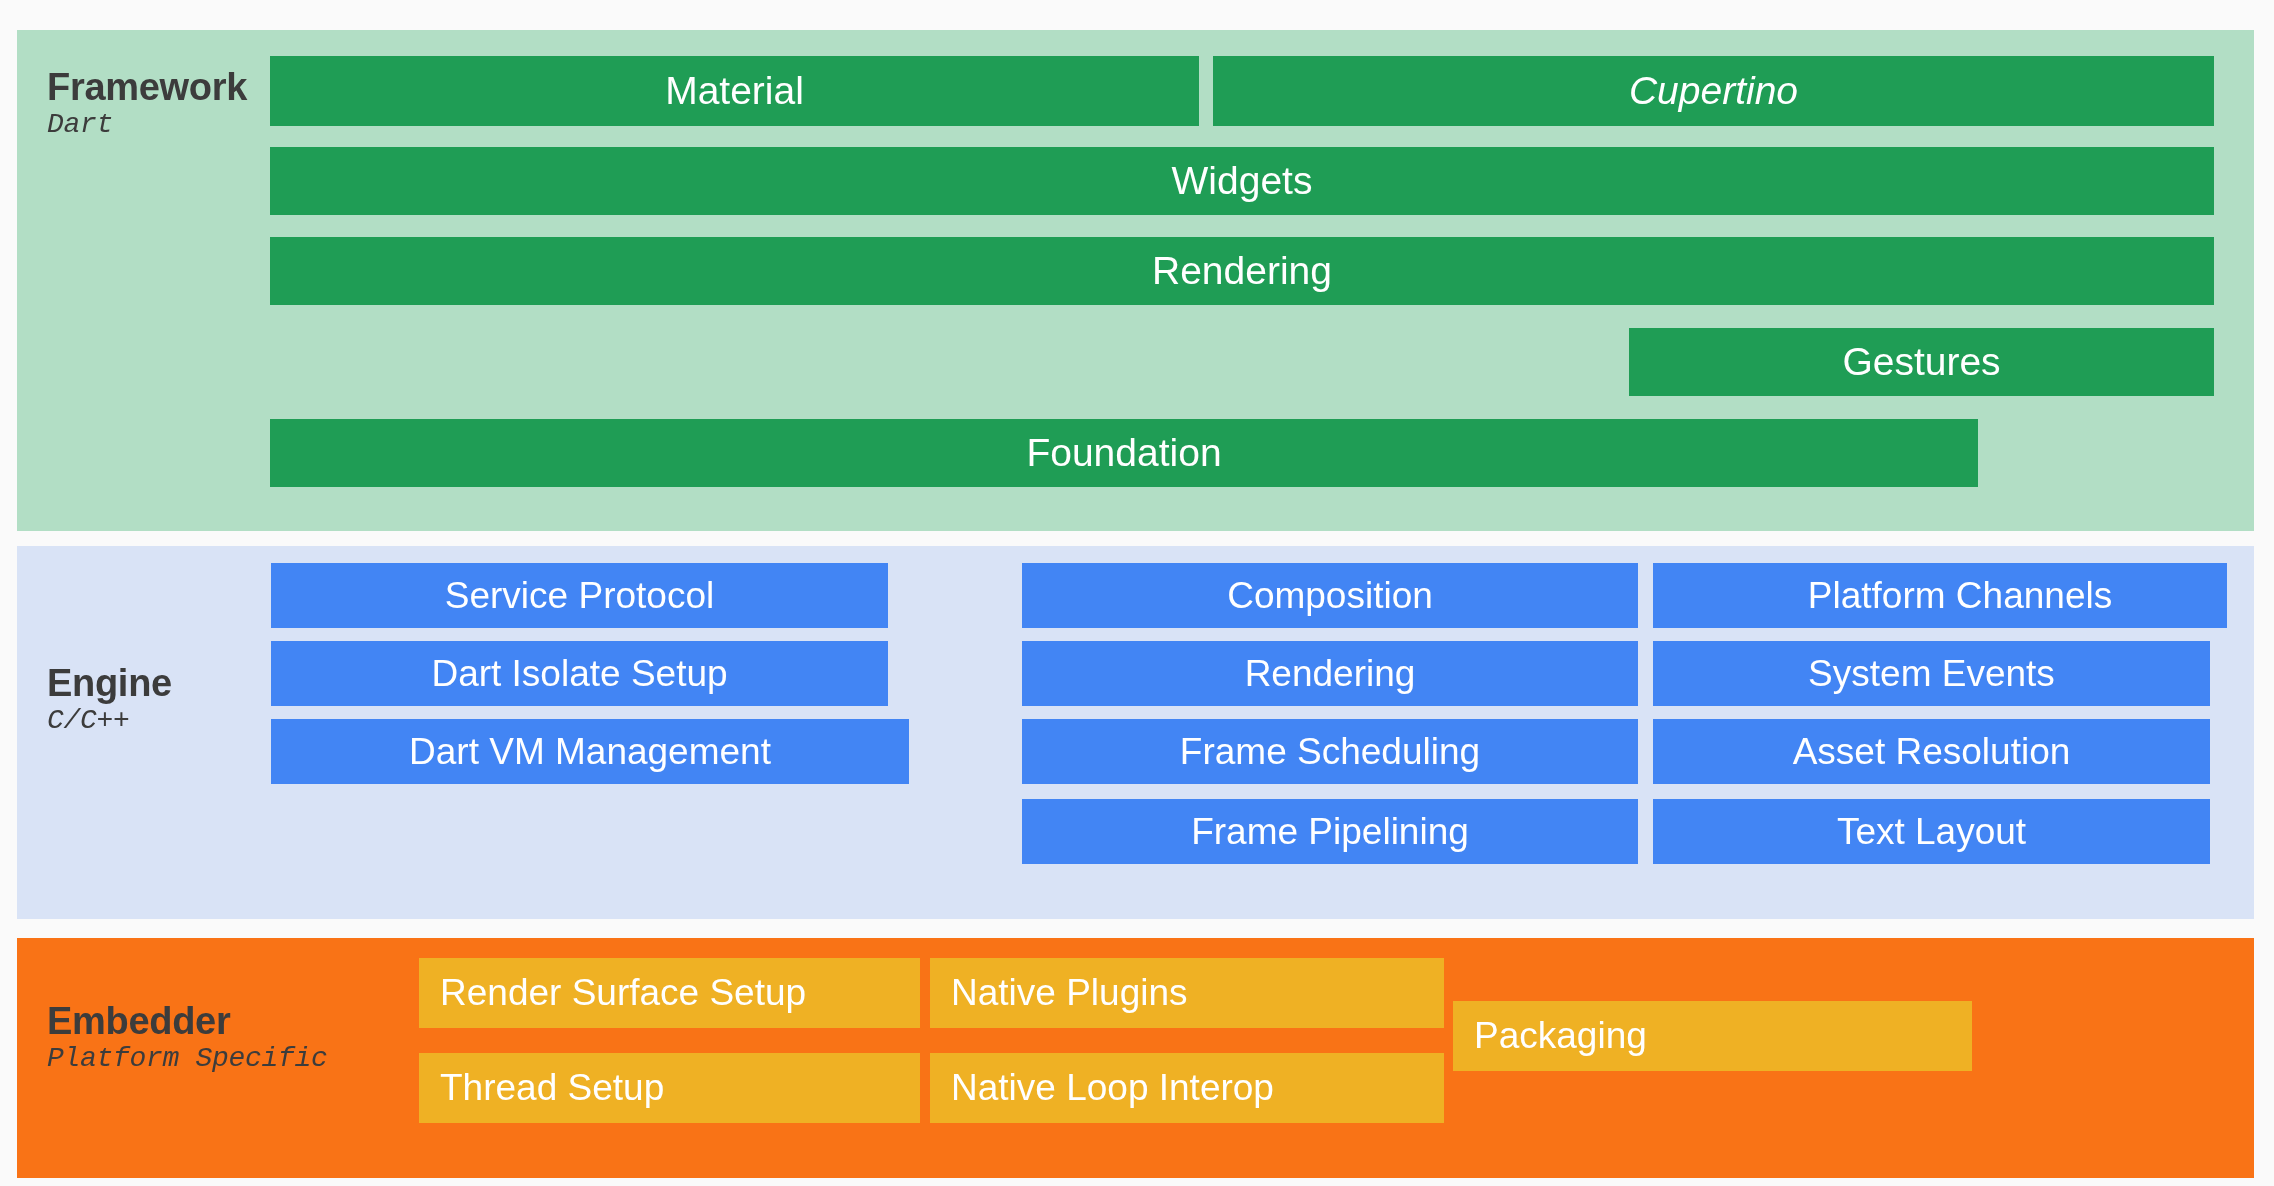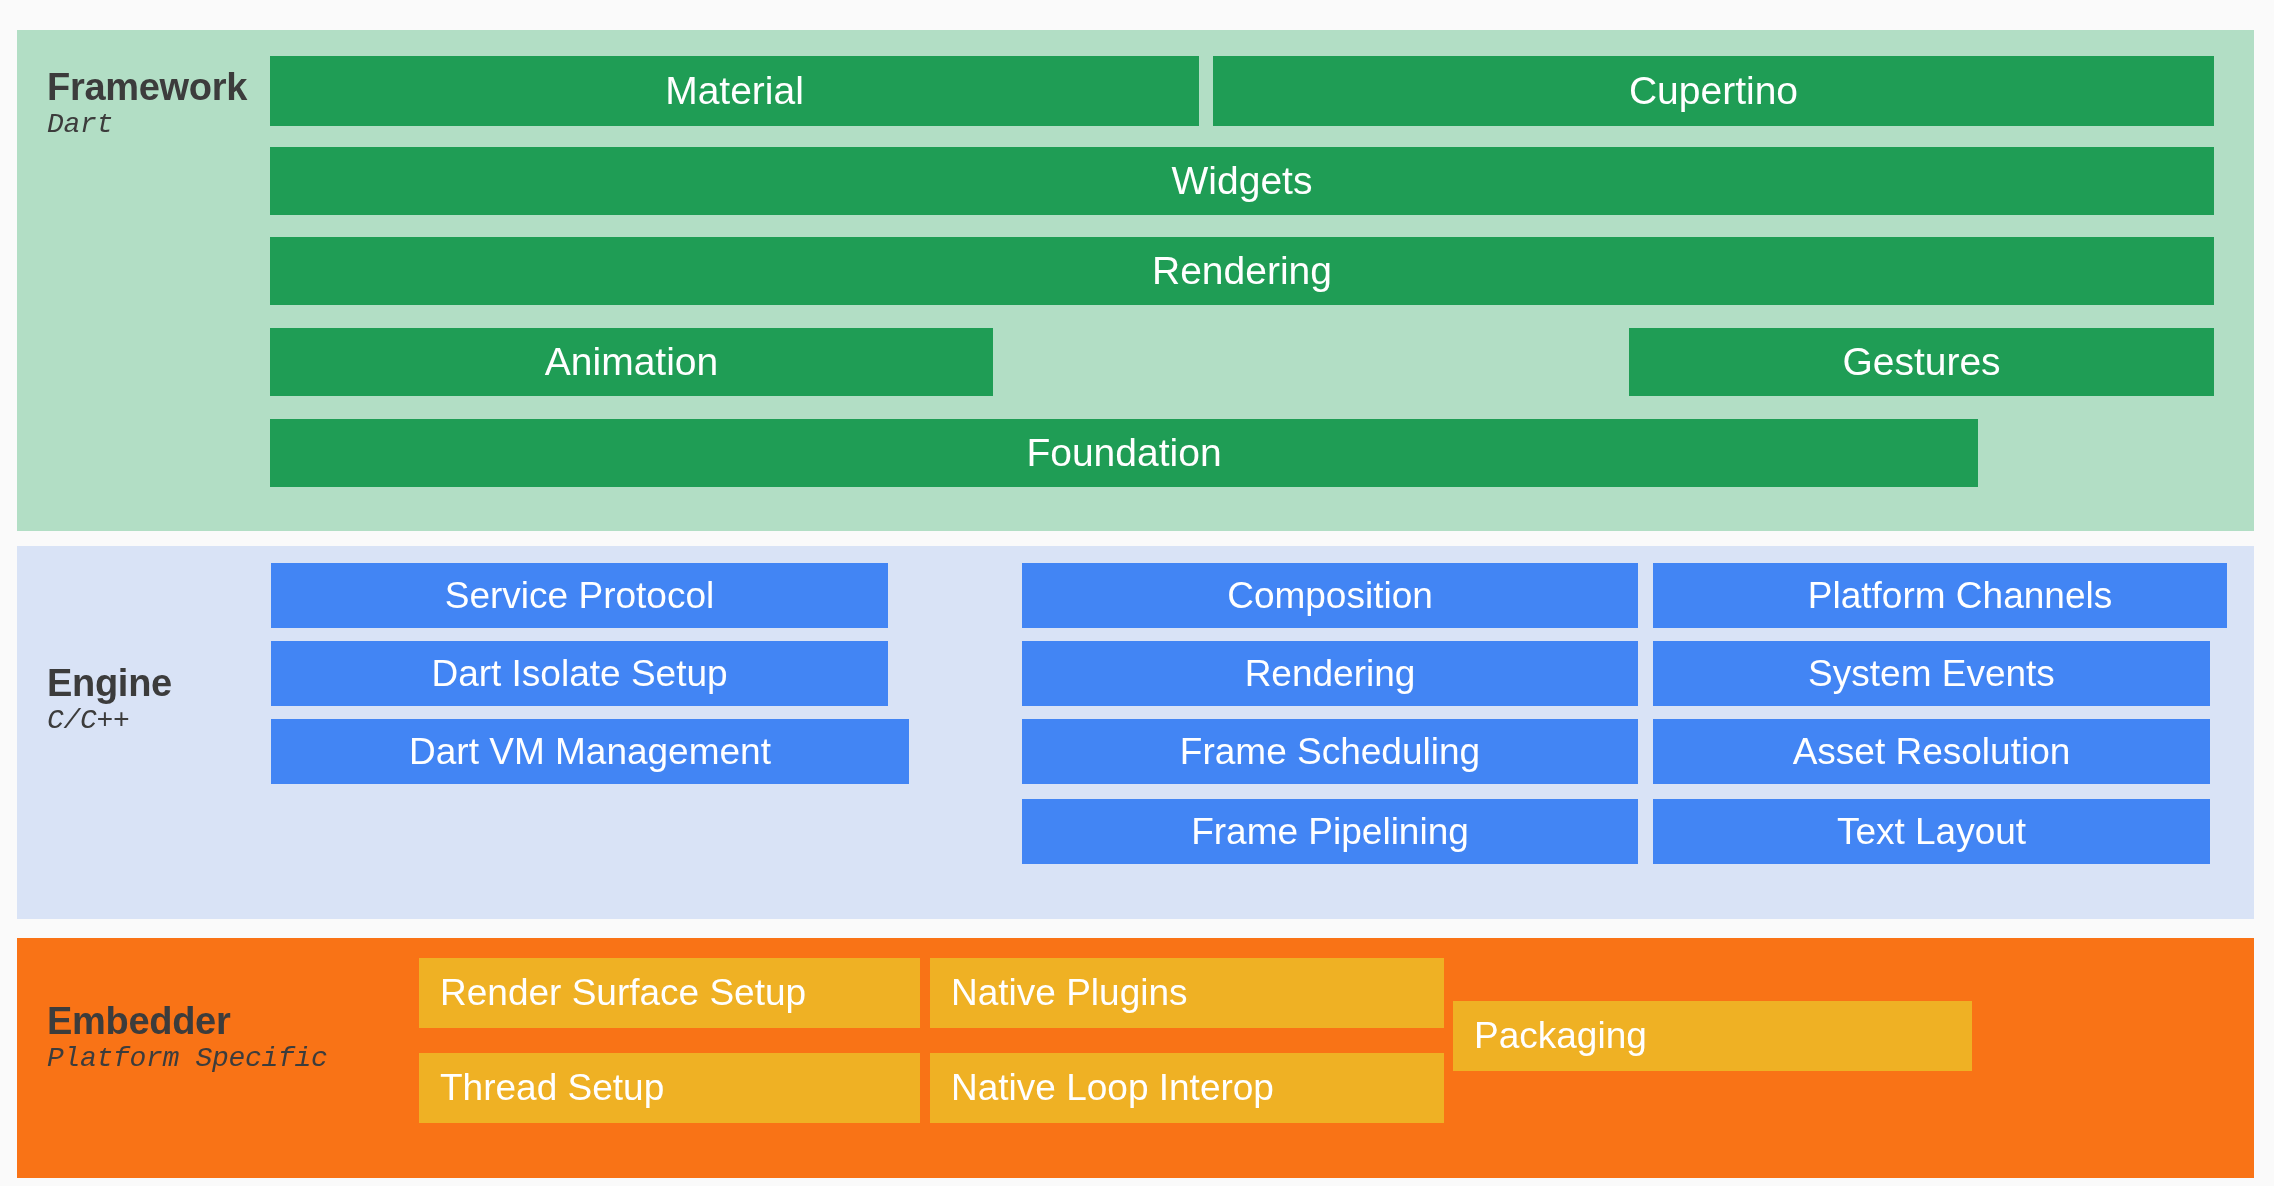--- a/index.html
+++ b/index.html
@@ -121,27 +121,26 @@
 <div id="diagram">
 
   <div class="band" id="band-framework">
 
     <div class="band-label" id="label-framework">
       <span class="title">Framework</span>
       <span class="sub">Dart</span>
     </div>
 
     <div class="fw-box" style="left:253px; top:26px; width:929px; height:70px;">Material</div>
-    <div class="fw-box" style="left:1196px; top:26px; width:1001px; height:70px;">Cupertino</div>
+    <div class="fw-box" style="left:1196px; top:26px; width:1001px; height:70px;font-style:italic;">Cupertino</div>
 
     <div class="fw-box" style="left:253px; top:117px; width:1944px; height:68px;">Widgets</div>
 
     <div class="fw-box" style="left:253px; top:207px; width:1944px; height:68px;">Rendering</div>
 
-    <div class="fw-box" style="left:253px; top:298px; width:723px; height:68px;">Animation</div>
     <div class="fw-box" style="left:1612px; top:298px; width:585px; height:68px;">Gestures</div>
 
     <div class="fw-box" style="left:253px; top:389px; width:1708px; height:68px;">Foundation</div>
   </div>
 
   <div class="band" id="band-engine">
 
     <div class="band-label" id="label-engine">
       <span class="title">Engine</span>
       <span class="sub">C/C++</span>

